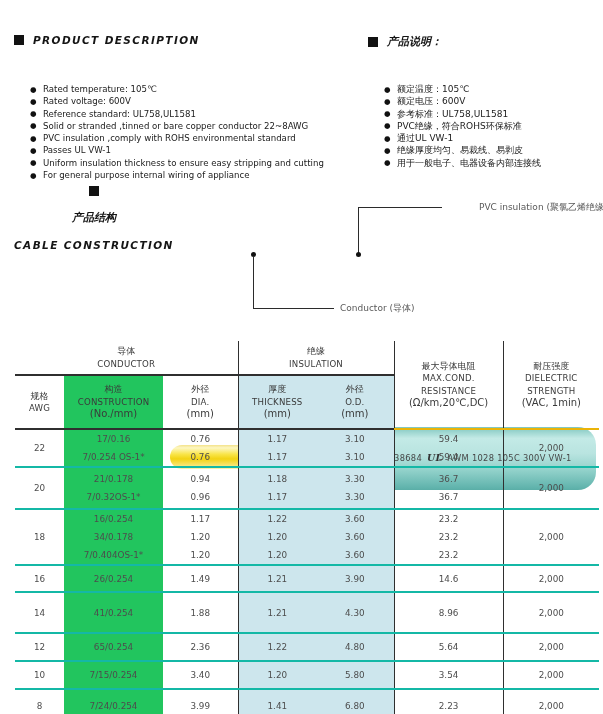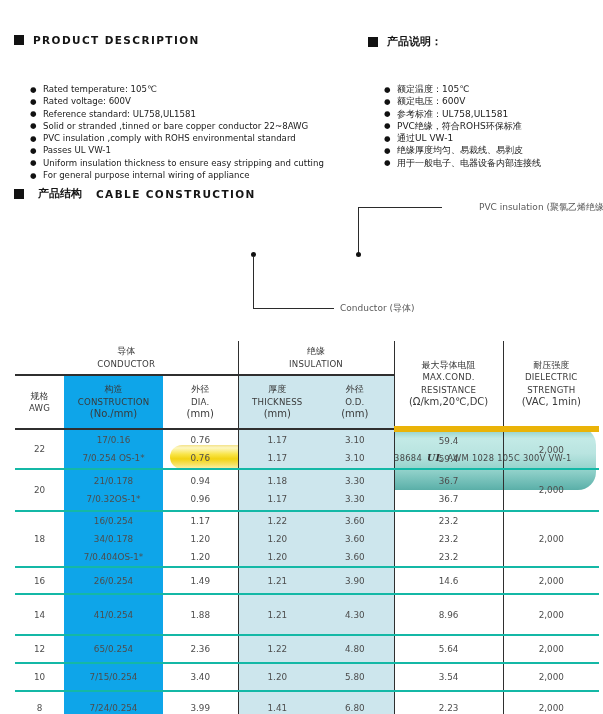--- a/index.html
+++ b/index.html
@@ -1,21 +1,21 @@
 <!DOCTYPE html>
 <html><head>
 <meta charset="utf-8">
 <style>
   * { box-sizing: border-box; }
   html,body { margin:0; padding:0; background:#ffffff; }
   body { font-family:"DejaVu Sans","Liberation Sans",sans-serif; }
   .page { position:relative; width:603px; height:714px; background:#fff; overflow:hidden; }
 
   
-  .sec-header { position:absolute; display:flex; align-items:center; gap:9px; }
+  .sec-header { position:absolute; display:flex; align-items:center; gap:9px;font-style:italic; }
   .sq { width:10px; height:10px; background:#121212; flex:0 0 auto; }
   .sec-title-en { font-size:10.5px; letter-spacing:1.4px; color:#151515; font-weight:600; }
   .sec-title-cn { font-size:11px; color:#151515; font-weight:700; }
 
   
   .blist { position:absolute; list-style:none; margin:16px; padding:0; }
   .blist li { position:relative; padding-left:13px; font-size:8.6px; line-height:12.3px; color:#202020; white-space:nowrap; }
   .blist li::before { content:"●"; position:absolute; left:0; top:0.5px; font-size:7.5px; color:#111; }
   .blist-cn li { font-size:9px; }
 
@@ -38,23 +38,23 @@
   
   .spec-table-wrap { position:absolute; left:15px; top:341px; width:584px; }
   table.spec { border-collapse:collapse; table-layout:fixed; width:584px; }
   table.spec th, table.spec td { padding:0; text-align:center; vertical-align:middle; font-weight:400; }
   .hline-cn { font-size:9px; line-height:12.5px; color:#3a3a3a; }
   .hline-en { font-size:8.6px; line-height:12.5px; color:#3a3a3a; letter-spacing:0.2px; }
   .hline-sub { font-size:10px; line-height:12.5px; color:#3a3a3a; }
   .group-cell { border-bottom:2px solid #2f2f2f; }
   .vline { border-right:1.4px solid #2f2f2f; }
   tr.hdr2 th { border-bottom:2px solid #2f2f2f; }
-  th.span2 { border-bottom:6px solid #eab308; }
+  th.span2 { border-bottom:2px solid #eab308; }
   table.spec tbody td { border-bottom:2px solid #14b8a6; font-size:8.8px; color:#4d4d4d; }
-  .bg-y { background:#0ea5e9; }
+  .bg-y { background:#22c55e; }
   .bg-b { background:#cde6ed; }
   td .line { line-height:18px; }
   tr.hgrp { height:34px; }
   tr.hdr2 { height:54px; }
 </style>
 </head>
 <body>
 
 <div class="page">
 
@@ -80,21 +80,21 @@
   <ul class="blist blist-cn" style="left:368px; top:67px;">
     <li>额定温度：105℃</li>
     <li>额定电压：600V</li>
     <li>参考标准：UL758,UL1581</li>
     <li>PVC绝缘，符合ROHS环保标准</li>
     <li>通过UL VW-1</li>
     <li>绝缘厚度均匀、易裁线、易剥皮</li>
     <li>用于一般电子、电器设备内部连接线</li>
   </ul>
 
-  <div class="sec-header" style="left:14px; top:186px; gap:14px;">
+  <div class="sec-header" style="left:14px; top:186px; gap:14px;flex-direction:column;">
     <span class="sq"></span>
     <span class="sec-title-cn">产品结构</span>
     <span class="sec-title-en">CABLE CONSTRUCTION</span>
   </div>
 
   <div class="diagram">
 
     <div class="xsec-outer"></div>
     <div class="xsec-inner"></div>
 

